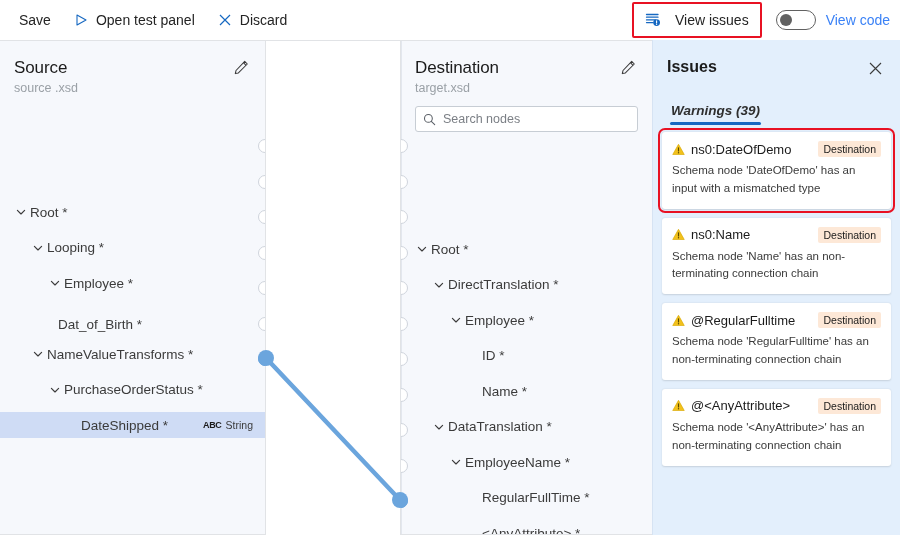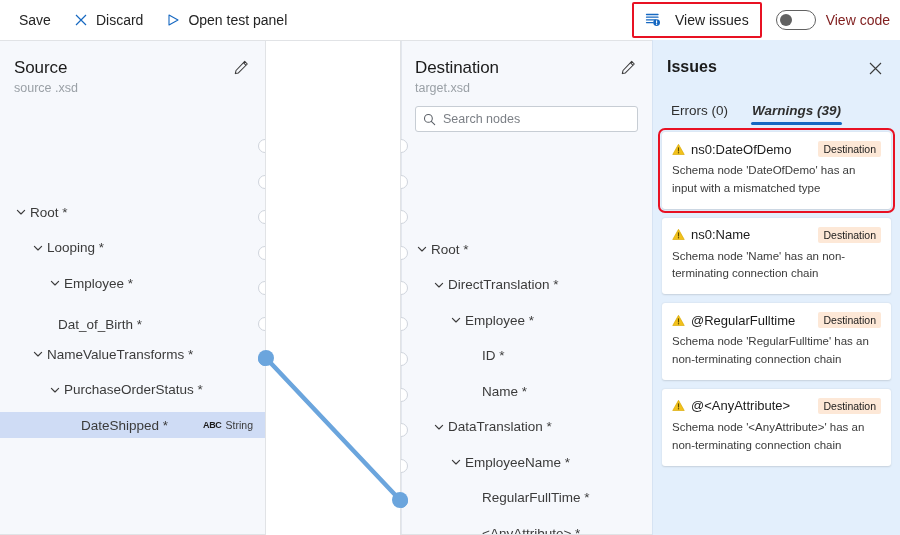--- a/index.html
+++ b/index.html
@@ -44,21 +44,21 @@
   .toggle {
     width: 40px; height: 20px; border-radius: 10px;
     border: 1px solid #616161; background: #ffffff;
     position: relative; cursor: pointer; margin: 0 8px 0 12px;
   }
   .toggle .knob {
     position: absolute; left: 3px; top: 3px;
     width: 12px; height: 12px; border-radius: 50%;
     background: #616161;
   }
-  .view-code-label { font-size: 14px; color: #7f1d1d; white-space: nowrap; }
+  .view-code-label { font-size: 14px; color: #3b82f6; white-space: nowrap; }
 
   
   .panel {
     position: absolute; top: 40px; height: 495px;
     background: #f6f8fc;
     border: 1px solid #e1e3e6;
     border-top: 1px solid #e1e3e6;
     overflow: hidden;
   }
   #source-panel { left: 0; width: 266px; border-left: none; }
@@ -170,32 +170,32 @@
 
 <div id="app">
 
   <div class="toolbar">
     <div class="tb-btn">
       <span>Save</span>
     </div>
     <div class="tb-btn">
       <span class="glyph">
         <svg width="14" height="14" viewBox="0 0 14 14">
+            <path d="M3 2 L12 7 L3 12 Z" stroke="#1668c1" stroke-width="1.1" fill="none" stroke-linejoin="round"></path>
+          </svg>
+      </span>
+      <span>Open test panel</span>
+    </div>
+    <div class="tb-btn">
+      <span class="glyph">
+        <svg width="14" height="14" viewBox="0 0 14 14">
             <path d="M2 2 L12 12 M12 2 L2 12" stroke="#1668c1" stroke-width="1.2" fill="none"></path>
           </svg>
       </span>
       <span>Discard</span>
-    </div>
-    <div class="tb-btn">
-      <span class="glyph">
-        <svg width="14" height="14" viewBox="0 0 14 14">
-            <path d="M3 2 L12 7 L3 12 Z" stroke="#1668c1" stroke-width="1.1" fill="none" stroke-linejoin="round"></path>
-          </svg>
-      </span>
-      <span>Open test panel</span>
     </div>
 
     <div class="tb-spacer"></div>
 
     <div class="tb-right">
       <div class="view-issues-wrap">
         <div class="view-issues-btn">
           <span class="glyph">
             <svg width="16" height="16" viewBox="0 0 16 16">
               <path d="M1.5 3.5 H13 M1.5 6.2 H13 M1.5 8.9 H10.5 M1.5 11.6 H8" stroke="#1668c1" stroke-width="1.3" fill="none" stroke-linecap="round"></path>
@@ -424,21 +424,20 @@
   <div id="issues-panel">
     <div class="issues-head">
       <div class="issues-title">Issues</div>
       <div class="close-x">
         <svg width="17" height="17" viewBox="0 0 17 17">
             <path d="M3 3 L14 14 M14 3 L3 14" stroke="#3b3b3b" stroke-width="1.1" fill="none"></path>
           </svg>
       </div>
     </div>
     <div class="issue-tabs" id="issue-tabs">
-        <div class="issue-tab"><span>Errors (0)</span></div>
         <div class="issue-tab active"><span>Warnings (39)</span></div>
       </div>
     <div class="issue-list" id="issue-list">
         <div class="issue-card highlighted">
           <div class="issue-top">
             <div class="issue-name">
               <span class="warn-ico">
                 <svg width="13" height="13" viewBox="0 0 14 14">
                   <path d="M7 1.4 L13.2 12.4 H0.8 Z" fill="#f2c11c" stroke="#d8a900" stroke-width="0.7" stroke-linejoin="round"></path>
                   <path d="M7 5.1 V8.6" stroke="#5b4a00" stroke-width="1.25" stroke-linecap="round"></path>

